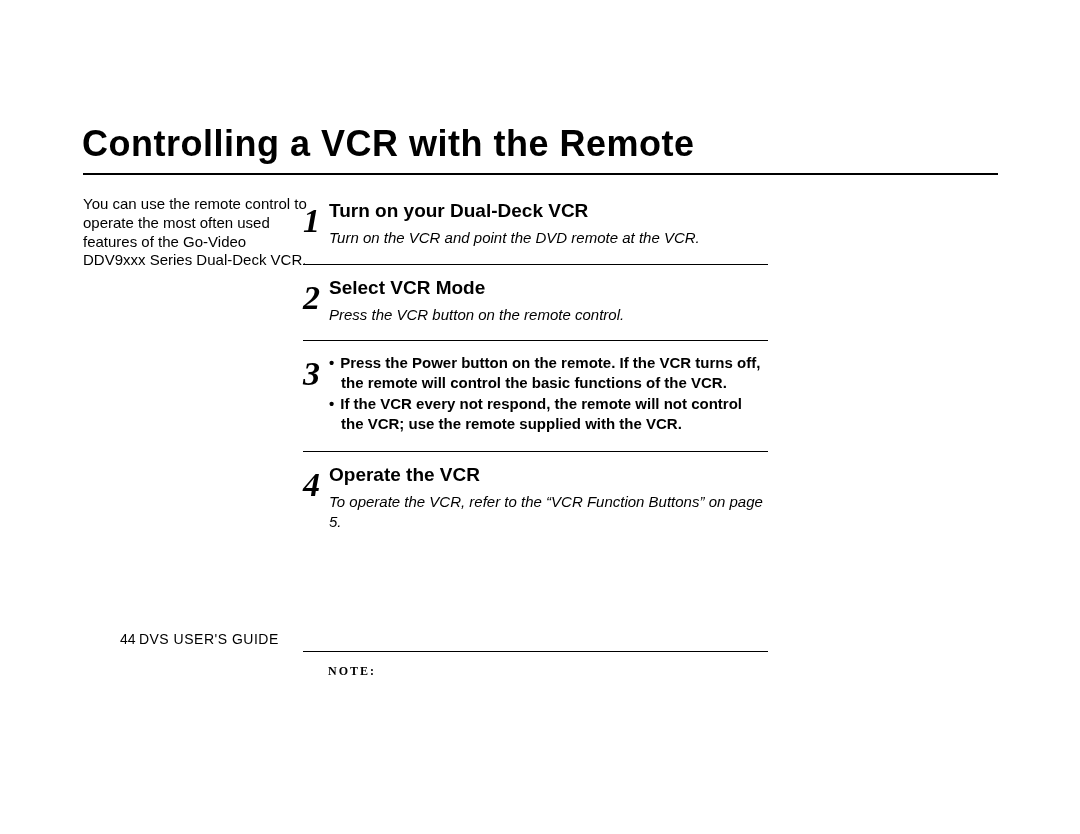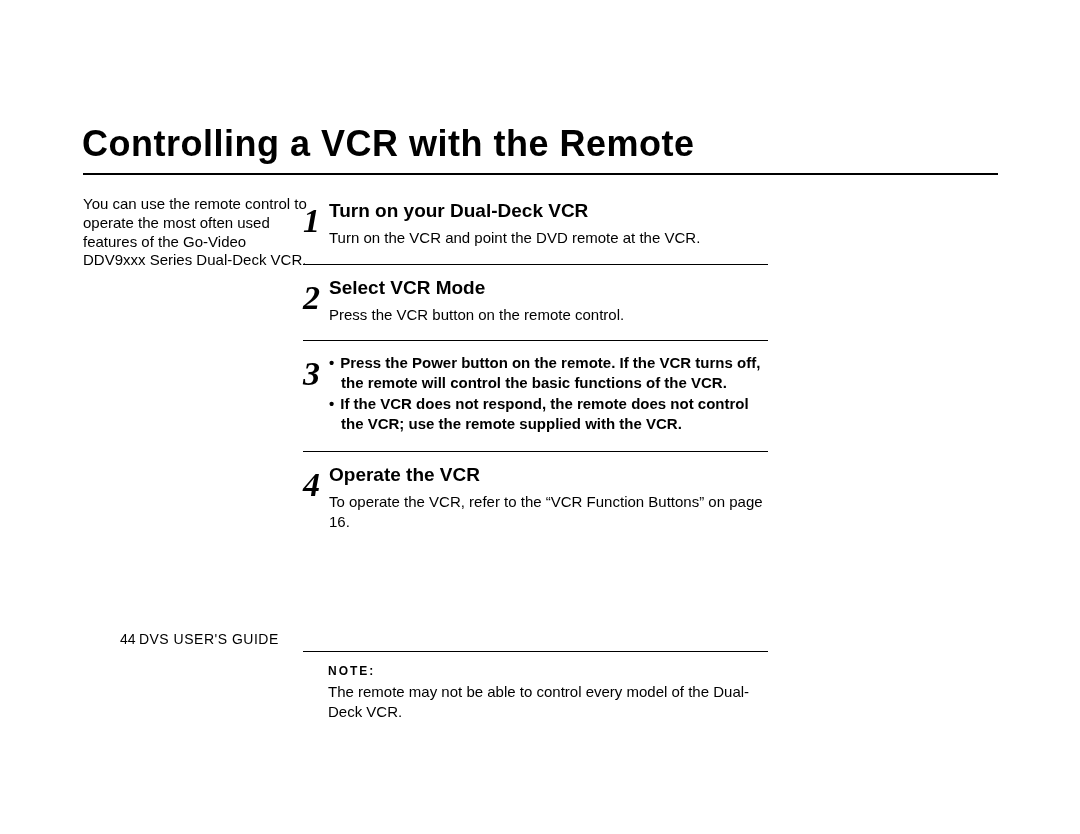--- a/index.html
+++ b/index.html
@@ -61,20 +61,21 @@
   }
   .step-body { flex: 1; }
   .step-head {
     font-size: 19px;
     font-weight: bold;
     margin-bottom: 6px;
   }
   .step-text {
     font-size: 15px;
     line-height: 1.3;
+    font-style: italic;
   }
   .step-body ul {
     list-style: none;
     padding-left: 0;
     font-size: 15px;
     line-height: 1.3;
     font-weight: bold;
   }
   .step-body ul li {
     padding-left: 12px;
@@ -83,20 +84,21 @@
   }
   .step-body ul li::before {
     content: "•";
     padding-right: 6px;
   }
   .note-block {
     border-top: 1.5px solid #000;
     margin-top: 120px;
     padding-top: 12px;
     padding-left: 25px;
+    font-family: Liberation Serif, serif;
   }
   .note-label {
     font-size: 12px;
     font-weight: bold;
     letter-spacing: 2px;
     margin-bottom: 4px;
   }
   .note-text {
     font-size: 15px;
     line-height: 1.3;
@@ -136,36 +138,35 @@
         <div class="step-head">Select VCR Mode</div>
         <div class="step-text">Press the VCR button on the remote control.</div>
       </div>
     </div>
 
     <div class="step">
       <div class="step-num">3</div>
       <div class="step-body">
         <ul>
           <li>Press the Power button on the remote. If the VCR turns off, the remote will control the basic functions of the VCR.</li>
-          <li>If the VCR does not respond, the remote does not control the VCR; use the remote supplied with the VCR.</li>
+          <li>If the VCR every not respond, the remote will not control the VCR; use the remote supplied with the VCR.</li>
         </ul>
       </div>
     </div>
 
     <div class="step">
       <div class="step-num">4</div>
       <div class="step-body">
         <div class="step-head">Operate the VCR</div>
-        <div class="step-text">To operate the VCR, refer to the “VCR Function Buttons” on page 16.</div>
+        <div class="step-text">To operate the VCR, refer to the “VCR Function Buttons” on page 5.</div>
       </div>
     </div>
 
     <div class="note-block">
       <div class="note-label">NOTE:</div>
-      <div class="note-text">The remote may not be able to control every model of the Dual-Deck VCR.</div>
     </div>
 
   </div>
 
   <div class="footer">
     <span class="pg">44</span>
     <span class="guide">DVS USER'S GUIDE</span>
   </div>
 
 </div>

